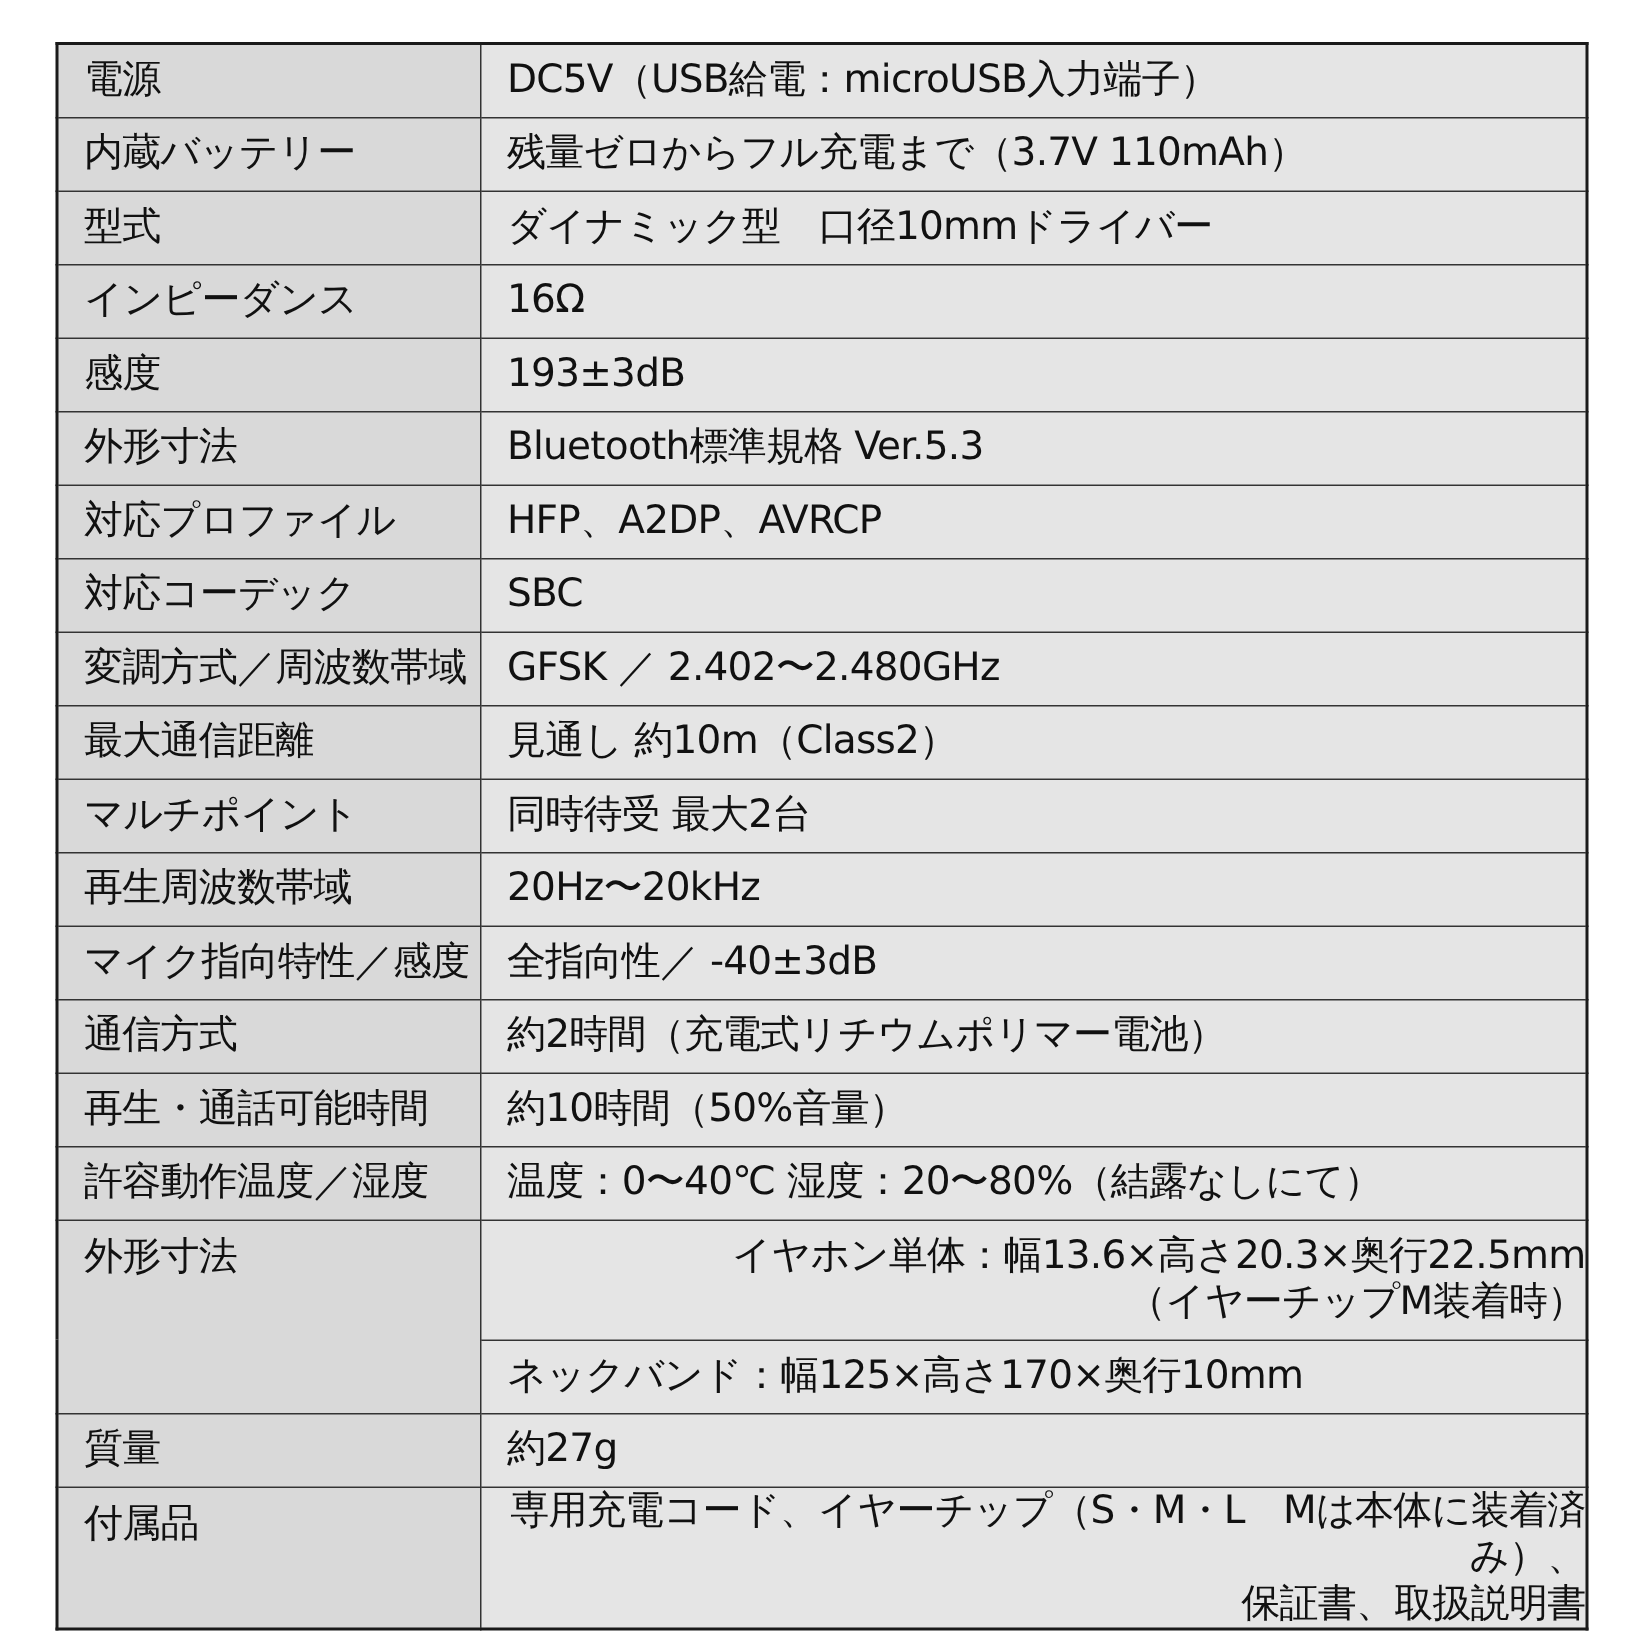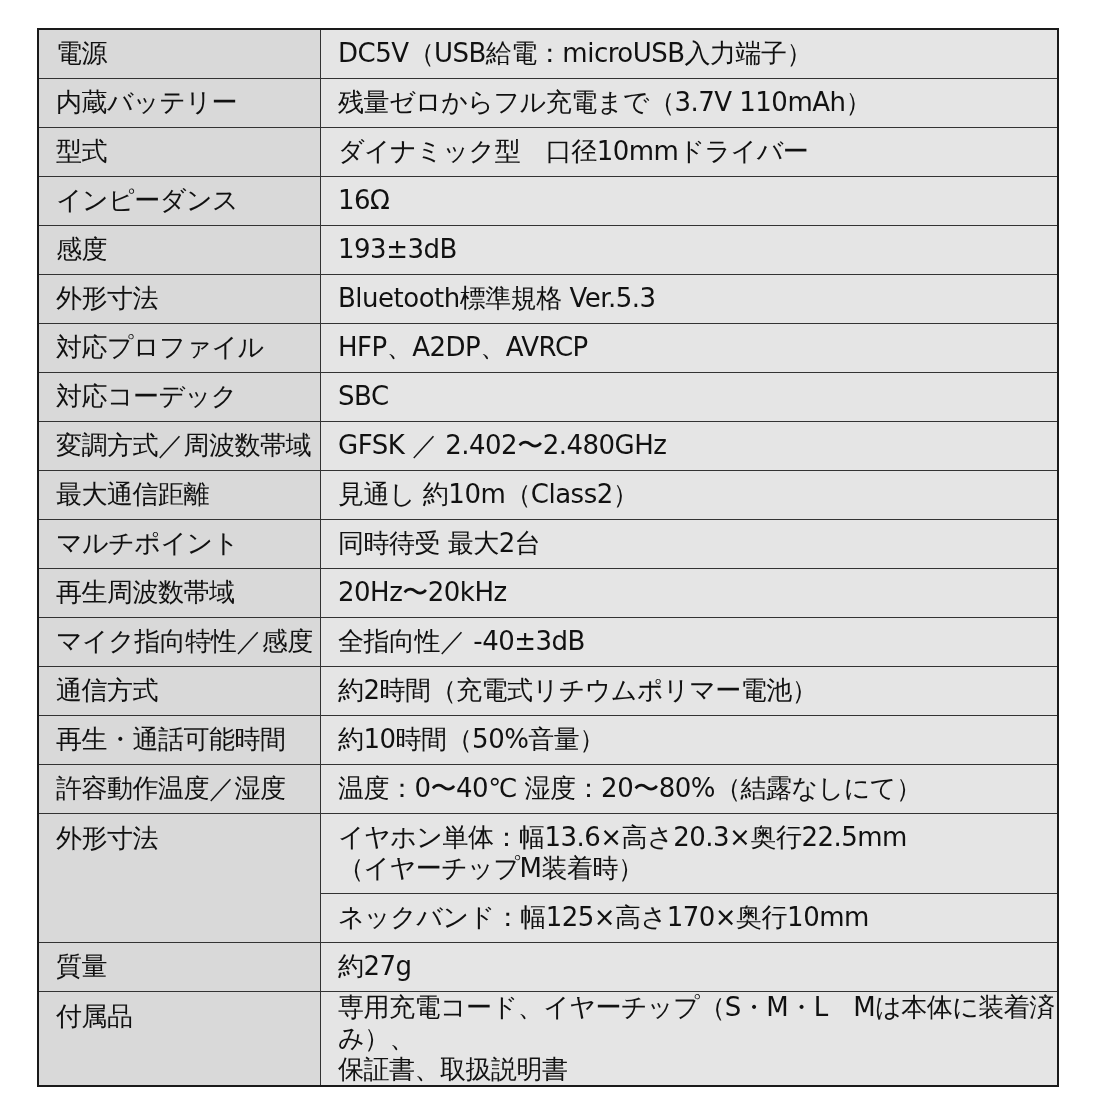--- a/index.html
+++ b/index.html
@@ -13,21 +13,21 @@
     border: 1.5px solid #333; padding: 0 0 0 17px; font-size: 26px;
     line-height: 31px; vertical-align: middle; letter-spacing: -0.5px;
   }
   table.spec td.label { width: 264px; background: #d9d9d9; }
   table.spec td.value { background: #e5e5e5; }
   tr.r { height: 49px; }
   td.top { vertical-align: top !important; padding-top: 9px !important; }
   tr.dim1 { height: 80px; padding-left: 48px; }
   tr.dim2 { height: 49px; }
   tr.acc { height: 67px; }
-  .line { display: block; }
+  .line { display: block; text-align: right; }
 </style>
 </head>
 <body>
 
 <table class="spec">
   <tbody id="spec-body">
     <tr class="r">
       <td class="label">電源</td>
       <td class="value">DC5V（USB給電：microUSB入力端子）</td>
     </tr>

